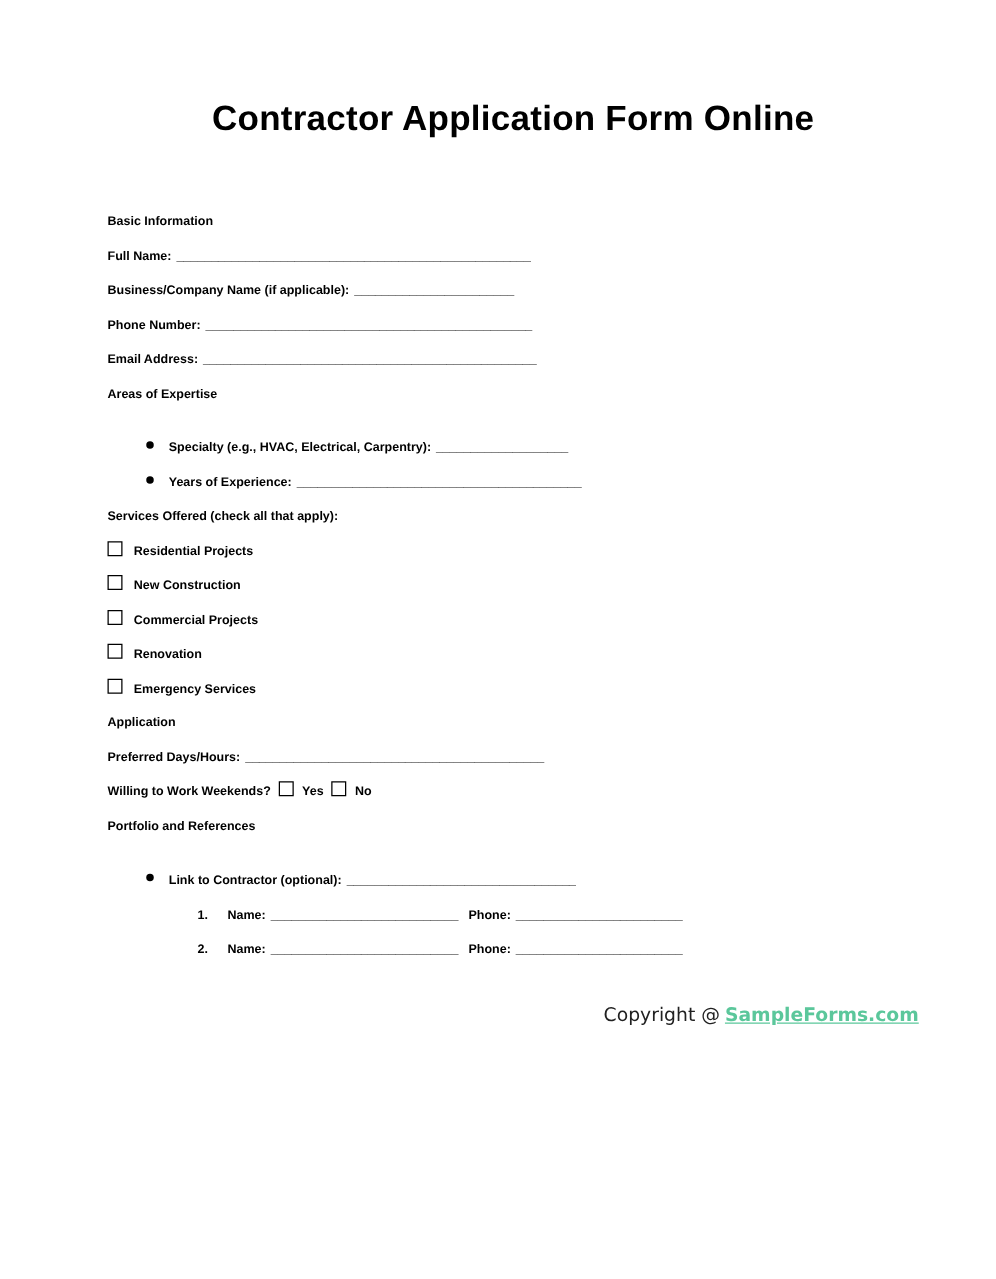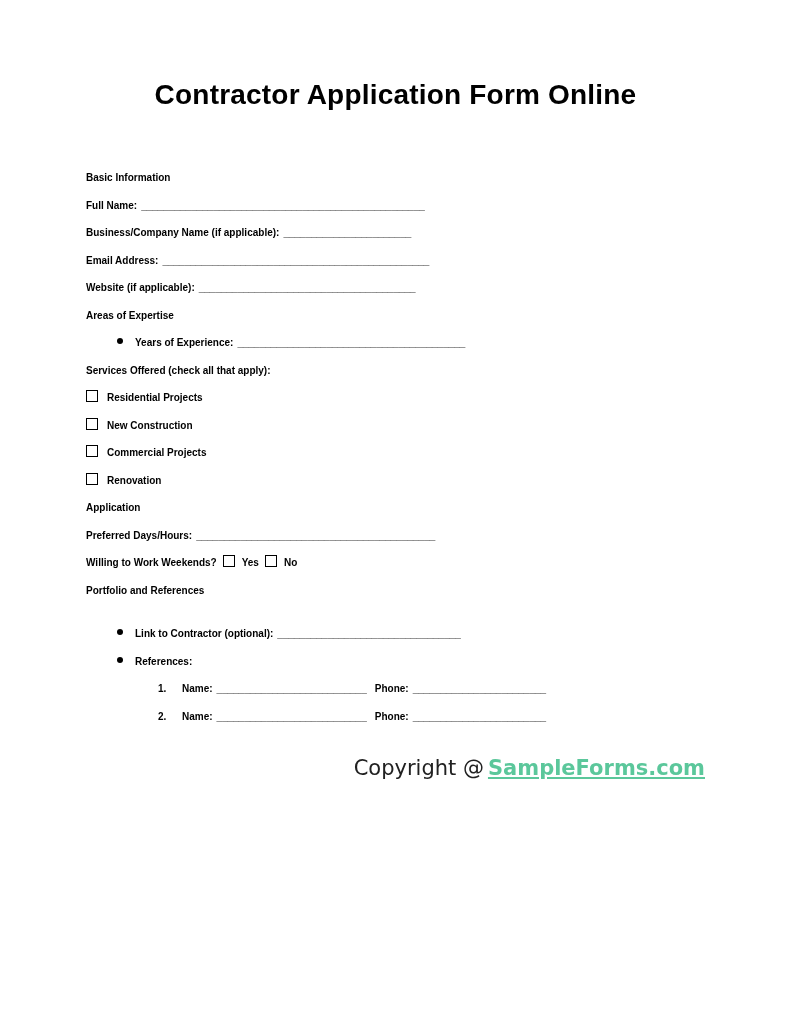--- a/index.html
+++ b/index.html
@@ -4,21 +4,21 @@
 <style>
   * { margin: 0; padding: 0; box-sizing: border-box; }
   html, body { background: #ffffff; }
   body {
     width: 797px;
     height: 1023px;
     font-family: "Liberation Sans", sans-serif;
     color: #000000;
     overflow: hidden;
   }
-  .page { padding: 74px 92px 0 86px; }
+  .page { padding: 74px 62px 0 86px; }
 
   .doc-title {
     font-size: 28px;
     font-weight: bold;
     line-height: 42px;
     text-align: center;
     margin-bottom: 48px;
     letter-spacing: 0.2px;
   }
 
@@ -62,21 +62,21 @@
     background: transparent;
     vertical-align: -1px;
     margin-right: 9px;
   }
   .cbx-inline { margin-left: 6px; margin-right: 7px; }
 
   .footer {
     margin-top: 26px;
     text-align: right;
     font-family: "DejaVu Sans", sans-serif;
-    font-size: 21px;
+    font-size: 15px;
     line-height: 24px;
     color: #212121;
     white-space: nowrap;
   }
   .footer-link {
     color: #5bc79b;
     font-weight: bold;
     text-decoration: underline;
     cursor: pointer;
     margin-left: 4px;
@@ -91,68 +91,71 @@
 
   <section>
     <div class="line">Basic Information</div>
     <div class="line">
       <span>Full Name:</span><span class="blank">___________________________________________________</span>
     </div>
     <div class="line">
       <span>Business/Company Name (if applicable):</span><span class="blank">_______________________</span>
     </div>
     <div class="line">
-      <span>Email Address:</span><span class="blank">________________________________________________</span>
+      <span>Phone Number:</span><span class="blank">_______________________________________________</span>
     </div>
     <div class="line">
-      <span>Website (if applicable):</span><span class="blank">_______________________________________</span>
+      <span>Email Address:</span><span class="blank">________________________________________________</span>
     </div>
   </section>
 
   <section>
     <div class="line sec-gap">Areas of Expertise</div>
+    <div class="line bullet-line list-gap">
+      <span class="bullet-dot"></span><span>Specialty (e.g., HVAC, Electrical, Carpentry):</span><span class="blank">___________________</span>
+    </div>
     <div class="line bullet-line">
       <span class="bullet-dot"></span><span>Years of Experience:</span><span class="blank">_________________________________________</span>
     </div>
   </section>
 
   <section>
     <div class="line sec-gap">Services Offered (check all that apply):</div>
     <div class="line">
       <span class="cbx"></span><span>Residential Projects</span>
     </div>
     <div class="line">
       <span class="cbx"></span><span>New Construction</span>
     </div>
     <div class="line">
       <span class="cbx"></span><span>Commercial Projects</span>
     </div>
     <div class="line">
       <span class="cbx"></span><span>Renovation</span>
     </div>
+    <div class="line">
+      <span class="cbx"></span><span>Emergency Services</span>
+    </div>
   </section>
 
   <section>
     <div class="line sec-gap">Application</div>
     <div class="line">
       <span>Preferred Days/Hours:</span><span class="blank">___________________________________________</span>
     </div>
     <div class="line">
       <span>Willing to Work Weekends?</span><span class="cbx cbx-inline"></span><span>Yes</span><span class="cbx cbx-inline"></span><span>No</span>
     </div>
   </section>
 
   <section>
     <div class="line sec-gap">Portfolio and References</div>
     <div class="line bullet-line list-gap">
       <span class="bullet-dot"></span><span>Link to Contractor (optional):</span><span class="blank">_________________________________</span>
     </div>
-    <div class="line bullet-line">
-      <span class="bullet-dot"></span><span>References:</span>
-    </div>
     <div class="line num-line">
       <span class="num">1.</span><span>Name:</span><span class="blank">___________________________</span><span class="phone-label">Phone:</span><span class="blank">________________________</span>
     </div>
     <div class="line num-line">
       <span class="num">2.</span><span>Name:</span><span class="blank">___________________________</span><span class="phone-label">Phone:</span><span class="blank">________________________</span>
     </div>
   </section>
 
   <div class="footer">
     <span>Copyright @</span><span class="footer-link">SampleForms.com</span>

